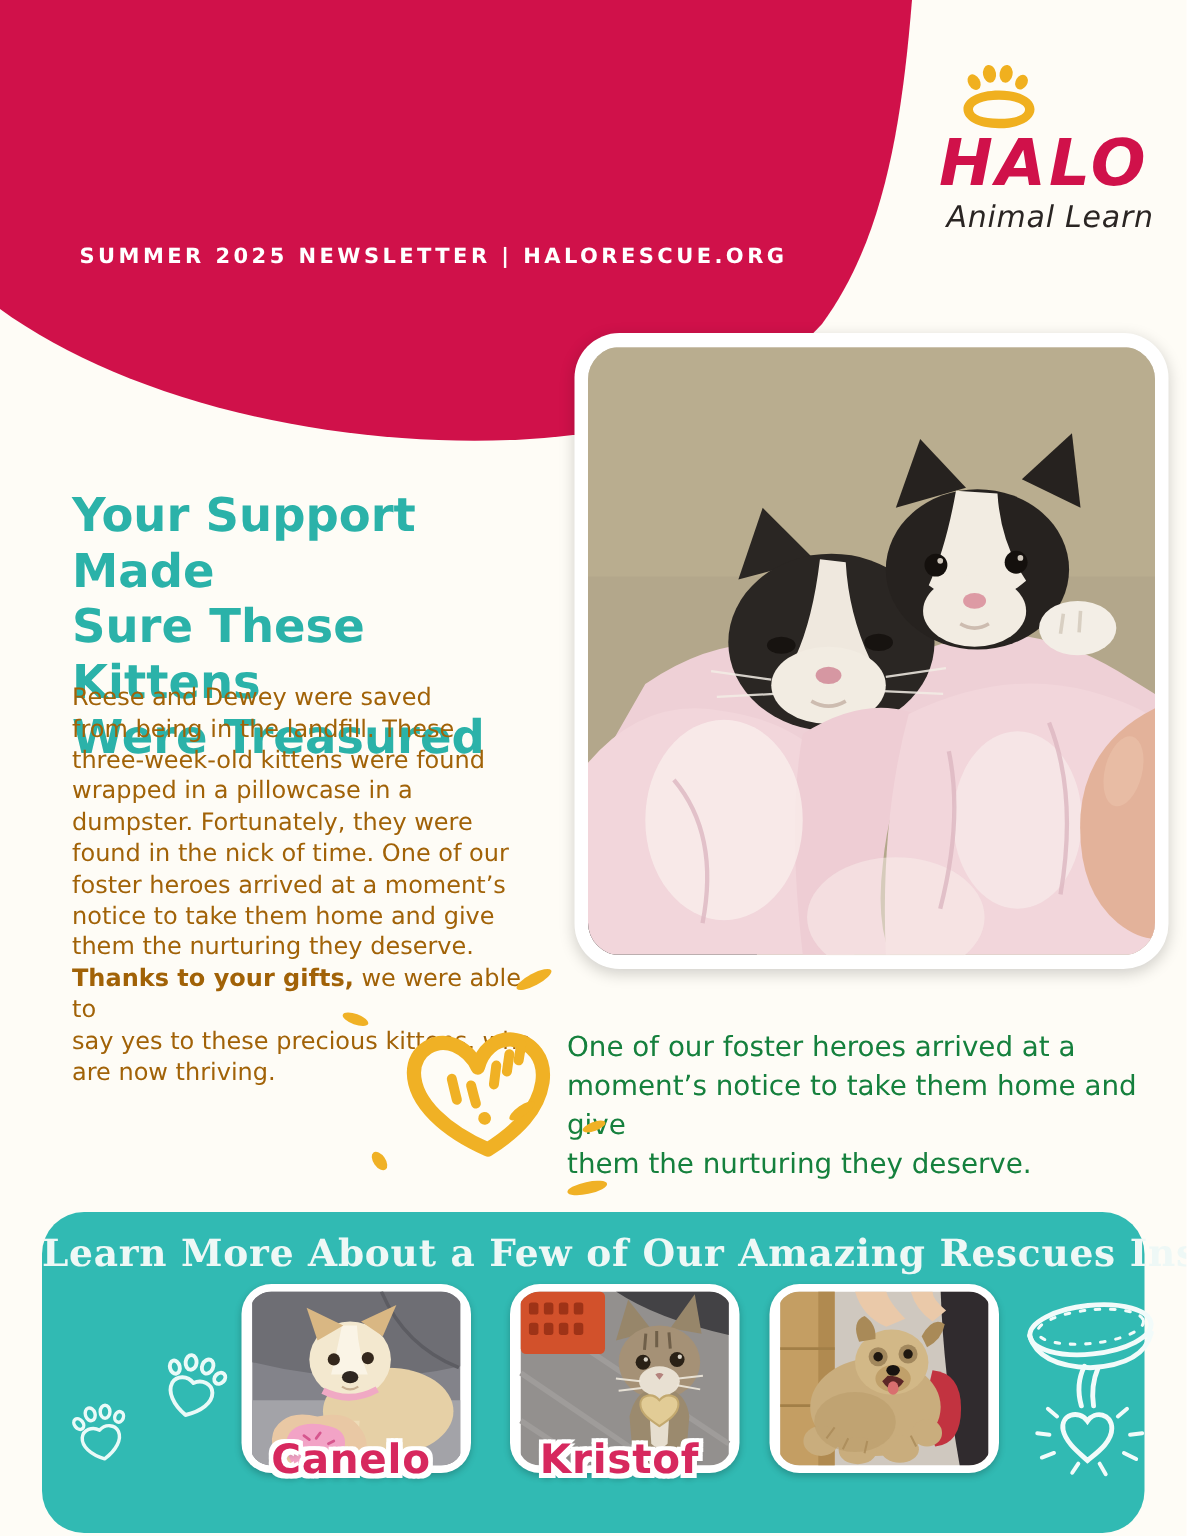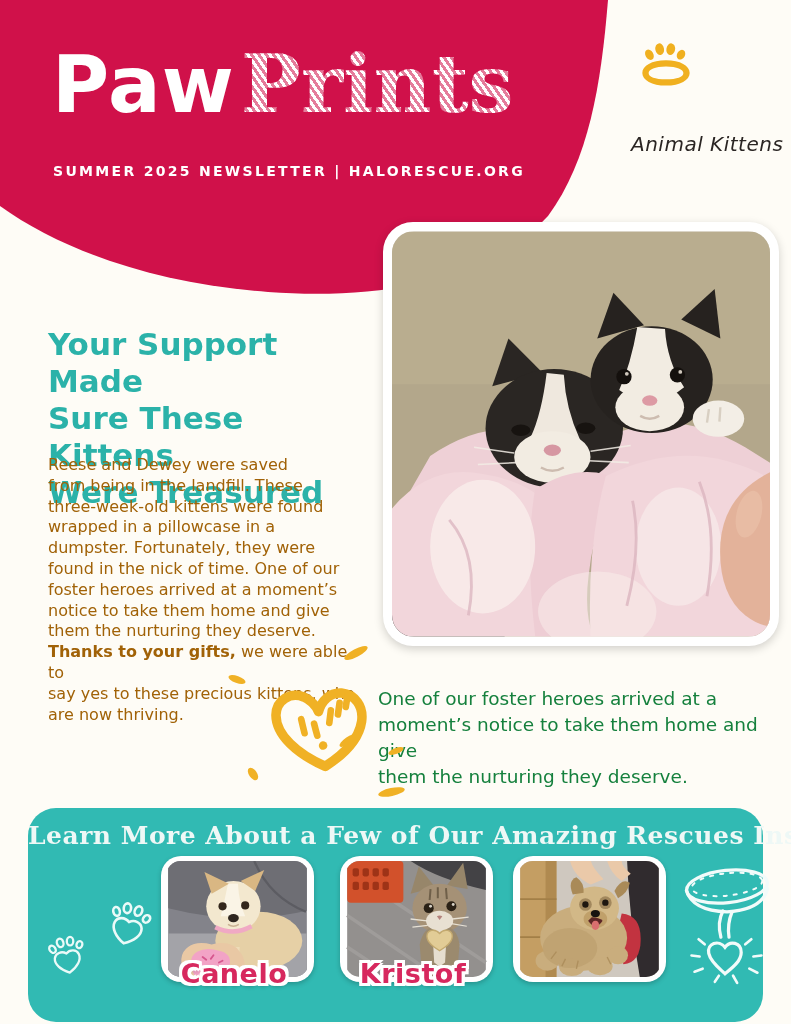--- a/index.html
+++ b/index.html
@@ -95,35 +95,33 @@
 </style>
 </head>
 <body>
 
 <div class="page">
 
   <svg class="abs header-blob" width="791" height="300" viewBox="0 0 791 300">
     <path d="M0 0 H608 C601 85 589 160 548 216 C488 282 380 300 268 292 C158 284 62 251 0 206 Z" fill="#d0114a"></path>
   </svg>
 
-  <div class="abs masthead">
-    <span class="w1">Paw</span><span class="w2">Prints</span>
-  </div>
   <div class="abs masthead-sub">SUMMER 2025 NEWSLETTER | HALORESCUE.ORG</div>
 
   <svg class="abs logo-paw" viewBox="0 0 76 56">
     <g fill="#f0b01f">
       <ellipse cx="17" cy="15" rx="5" ry="7" transform="rotate(-30 17 15)"></ellipse>
       <ellipse cx="30" cy="8" rx="5.5" ry="7.5" transform="rotate(-10 30 8)"></ellipse>
       <ellipse cx="44" cy="8" rx="5.5" ry="7.5" transform="rotate(10 44 8)"></ellipse>
       <ellipse cx="57" cy="15" rx="5" ry="6.5" transform="rotate(30 57 15)"></ellipse>
       <path fill-rule="evenodd" d="M38 22 C20 22 8 29 8 38 C8 47 20 54 38 54 C56 54 68 47 68 38 C68 29 56 22 38 22 Z M38 30 C52 30 60 34 60 38 C60 43 52 46 38 46 C24 46 16 43 16 38 C16 34 24 30 38 30 Z"></path>
     </g>
   </svg>
-  <div class="abs logo-tag">Animal Kittens</div>
+  <div class="abs logo-word">HALO</div>
+  <div class="abs logo-tag">Animal Learn</div>
 
   <div class="abs photo-frame">
     <svg width="378" height="406" viewBox="0 0 396 424">
       <rect width="396" height="424" fill="#b3a78b"></rect>
       <rect width="396" height="160" fill="#bcb093" opacity=".6"></rect>
       <path d="M0 295 L72 322 Q122 352 118 424 L0 424 Z" fill="#3a3f49"></path>
       <path d="M40 235 Q120 180 200 232 Q280 172 370 226 L396 242 L396 300 L0 305 Z" fill="#eed0d6"></path>
 
       <path d="M105 162 L122 112 L158 148 Z" fill="#2a2623"></path>
       <path d="M222 150 L250 110 L264 156 Z" fill="#2a2623"></path>

